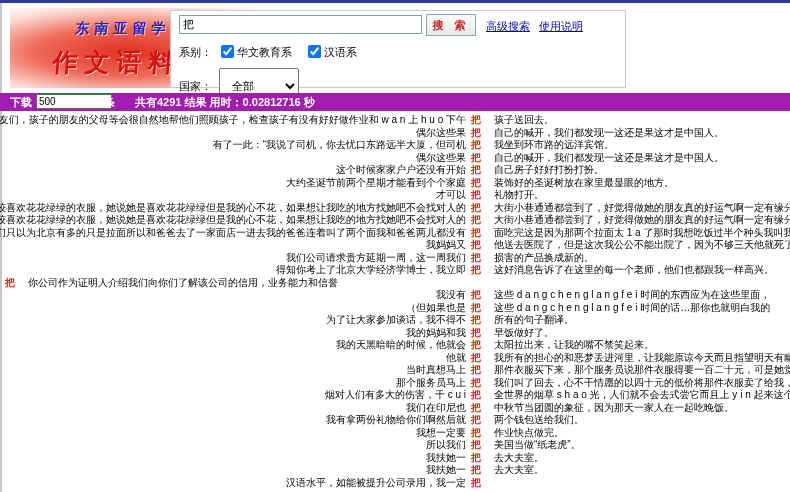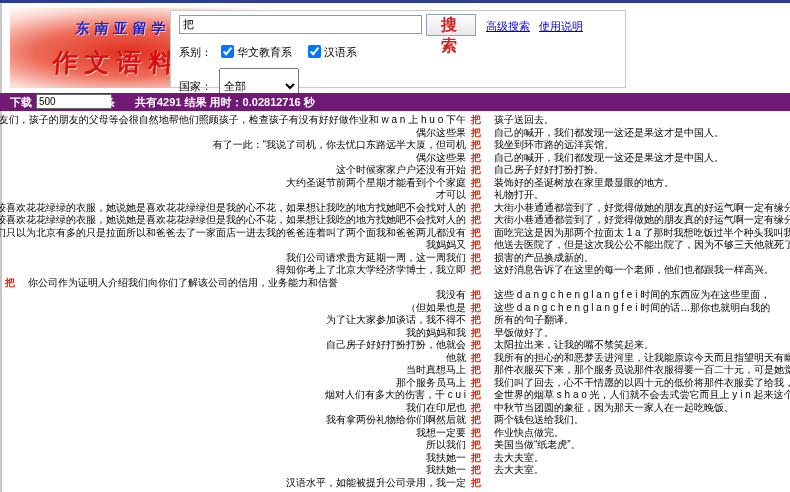--- a/index.html
+++ b/index.html
@@ -18,31 +18,31 @@
   #logo .l2 { margin-top:8px; color:#d90f0f; font-weight:bold; font-size:25px; letter-spacing:7px;
     transform:skewX(-4deg); text-shadow:1px 1px 0 rgba(255,255,255,.7); }
 
   
   #panel { position:absolute; left:170px; top:10px; width:456px; height:78px;
     border:1px solid #c9c9c9; background:#fff; }
   #q { position:absolute; left:8px; top:4px; width:243px; height:19px;
     border:1px solid #7f9db9; font-size:11px; padding:2px 3px; }
   #searchbtn { position:absolute; left:255px; top:3px; width:50px; height:22px;
     border:1px solid #8ea3c1; background:linear-gradient(#fdfdfd,#e8e8e8); color:#cc2222;
-    font-weight:bold; font-size:16px; letter-spacing:4px; cursor:pointer; }
+    font-weight:bold; font-size:11px; letter-spacing:4px; cursor:pointer; }
   .toplink { position:absolute; top:8px; color:#0000cc; text-decoration:underline; font-size:11px; cursor:pointer; }
   #lnk1 { left:315px; } #lnk2 { left:368px; }
   .formrow { position:absolute; left:8px; font-size:11px; }
   #row-dept { top:34px; } #row-country { top:57px; }
   .formrow label.cb { margin-right:10px; }
   .formrow input[type=checkbox] { vertical-align:-2px; margin:0 3px 0 6px; }
-  #country-select { width:80px; font-size:11px; height:36px; margin-left:4px; }
-
-  
-  #bar { position:absolute; left:0; top:93px; width:790px; height:18px; background:#701a75;
+  #country-select { width:80px; font-size:11px; height:36px; margin-left:4px;padding-left:8px; }
+
+  
+  #bar { position:absolute; left:0; top:93px; width:790px; height:18px; background:#a21caf;
     color:#fff; font-weight:bold; font-size:11px; line-height:18px; }
   #bar .dl { position:absolute; left:10px; cursor:pointer; }
   #dlcount { position:absolute; left:36px; top:1px; width:76px; height:15px; border:1px solid #666;
     font-size:10px; padding:0 2px; }
   #bar .unit { position:absolute; left:104px; }
   #bar .summary { position:absolute; left:135px; }
 
   
   #list { position:absolute; left:0; top:114px; width:790px; }
   .row { display:flex; height:12.5px; align-items:center; white-space:nowrap; font-size:10px; }
@@ -195,21 +195,21 @@
       <span class="rc">所有的句子翻译。</span>
     </div>
 
     <div class="row">
       <span class="lc">我的妈妈和我</span>
       <span class="kw">把</span>
       <span class="rc">早饭做好了。</span>
     </div>
 
     <div class="row">
-      <span class="lc">自己房子好好打扮打扮，他就会</span>
+      <span class="lc">我的天黑暗暗的时候，他就会</span>
       <span class="kw">把</span>
       <span class="rc">太阳拉出来，让我的嘴不禁笑起来。</span>
     </div>
 
     <div class="row">
       <span class="lc">他就</span>
       <span class="kw">把</span>
       <span class="rc">我所有的担心的和恶梦丢进河里，让我能原谅今天而且指望明天有幽默</span>
     </div>
 

